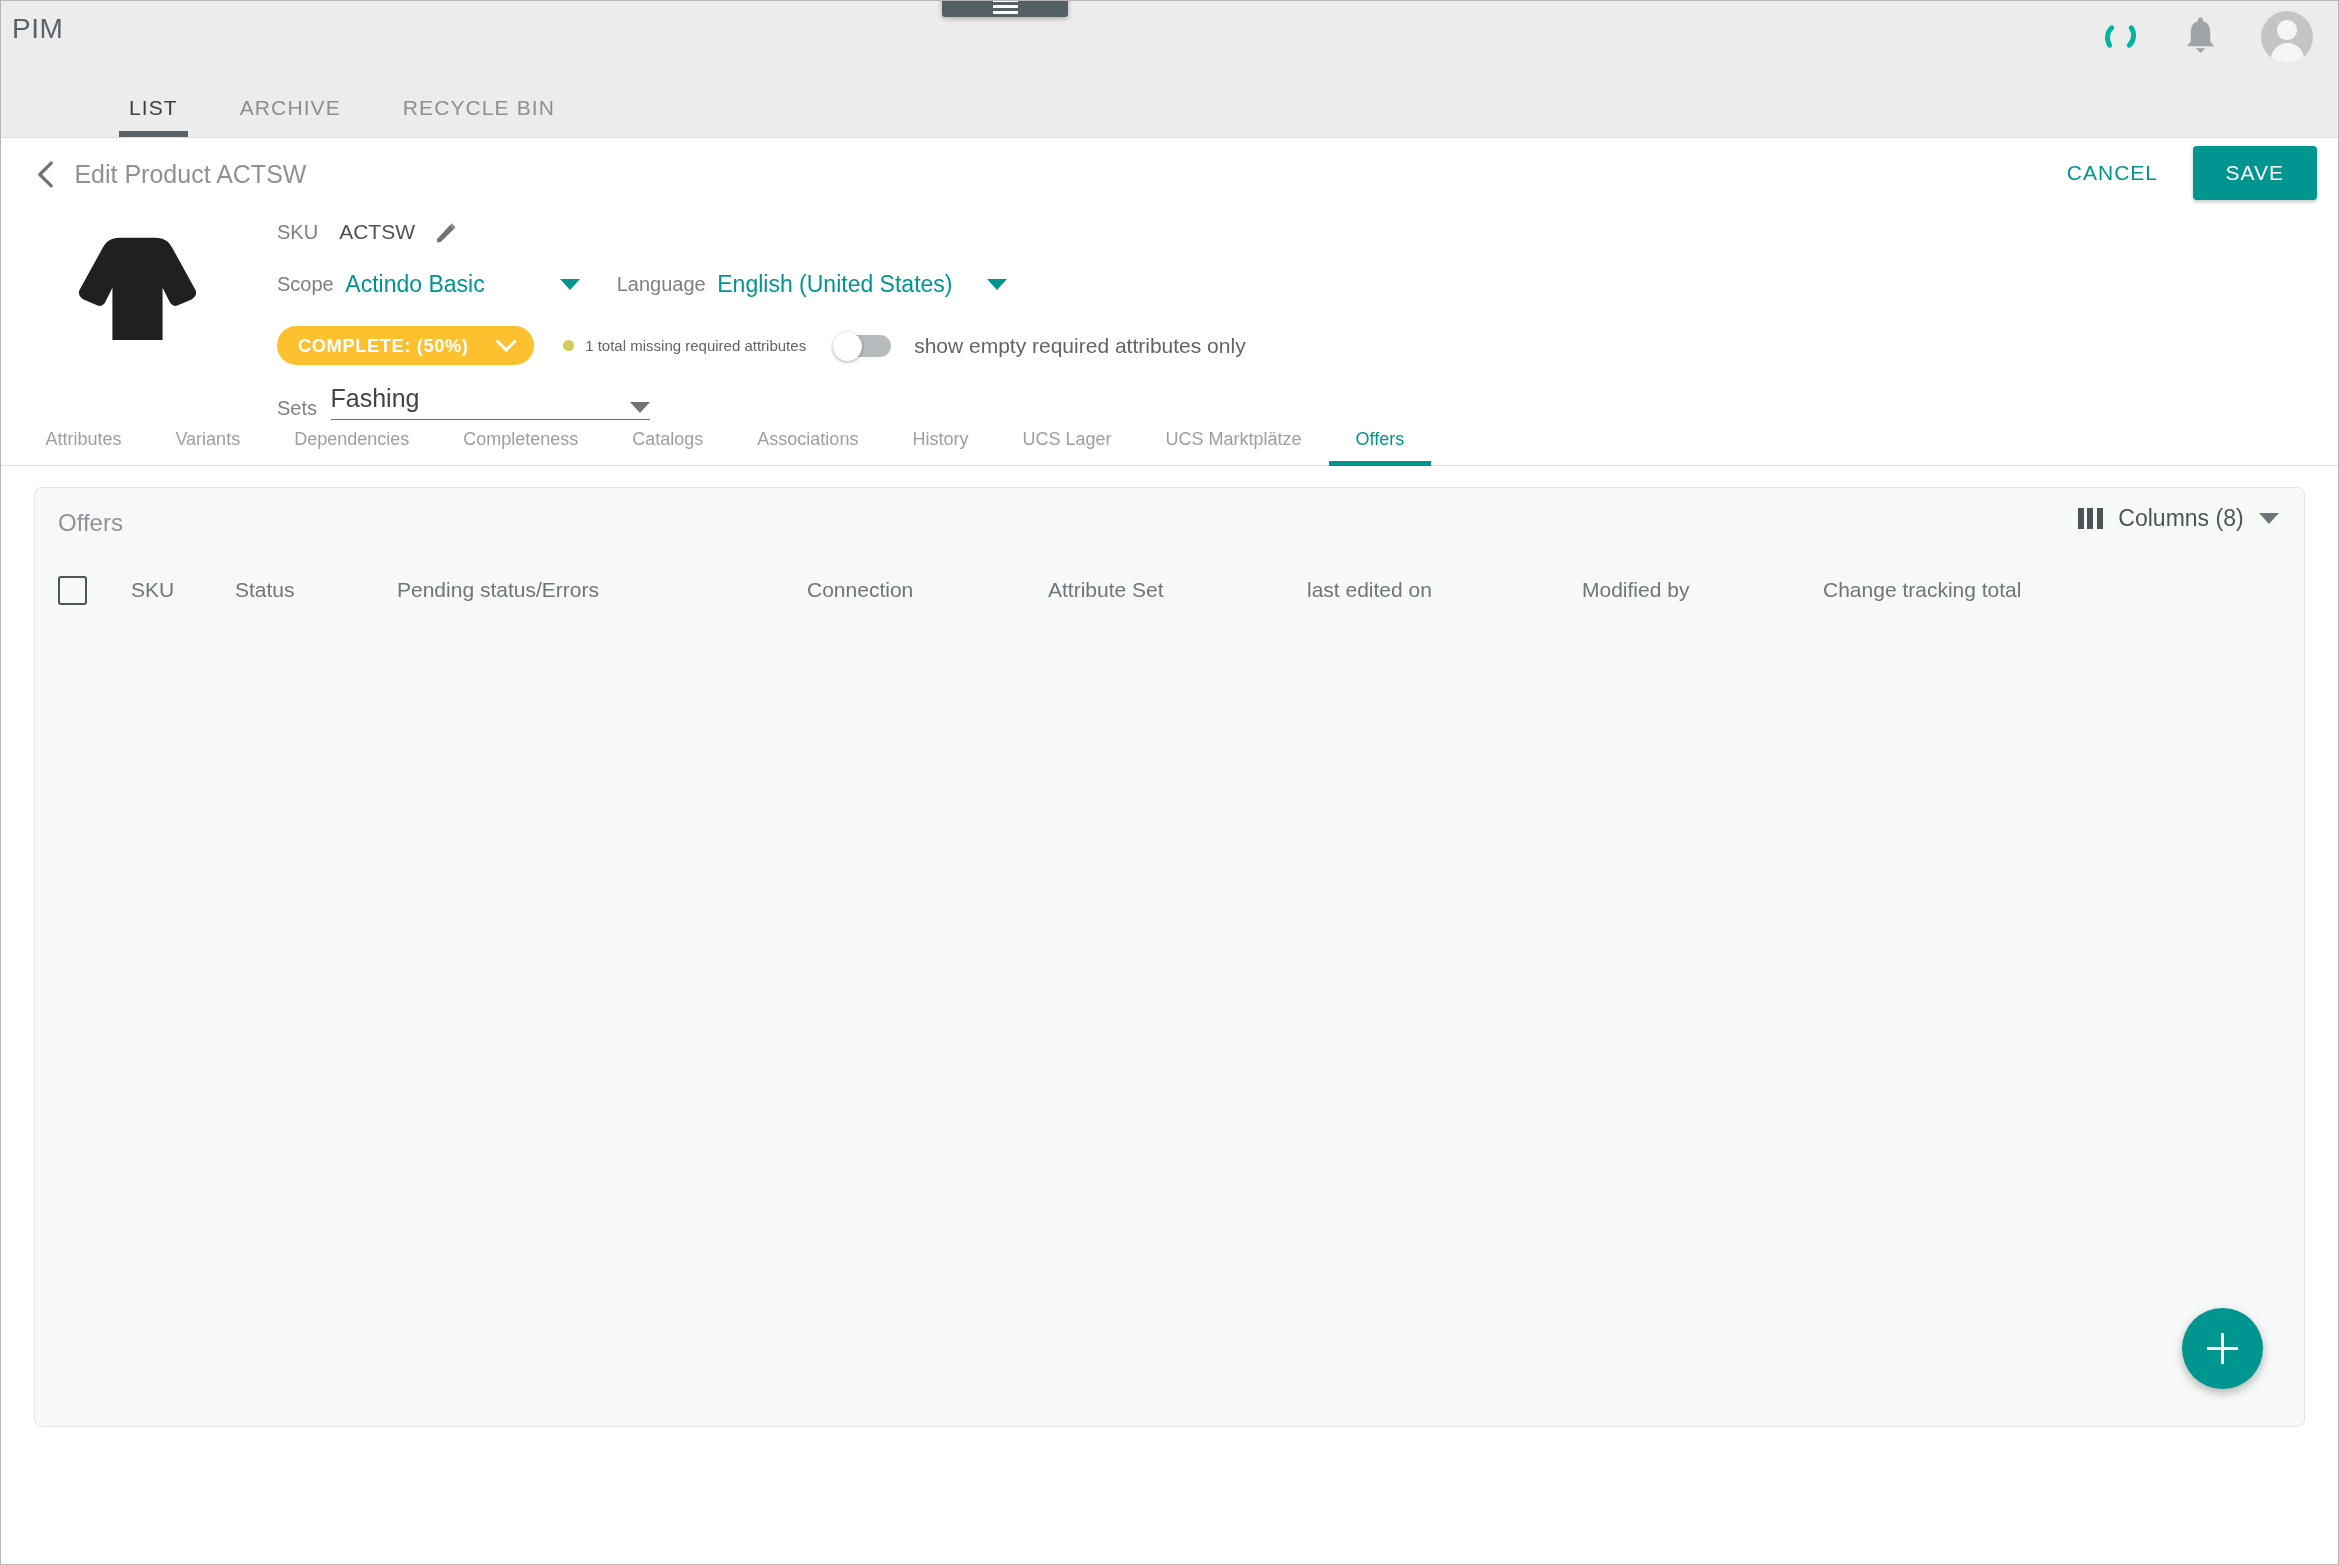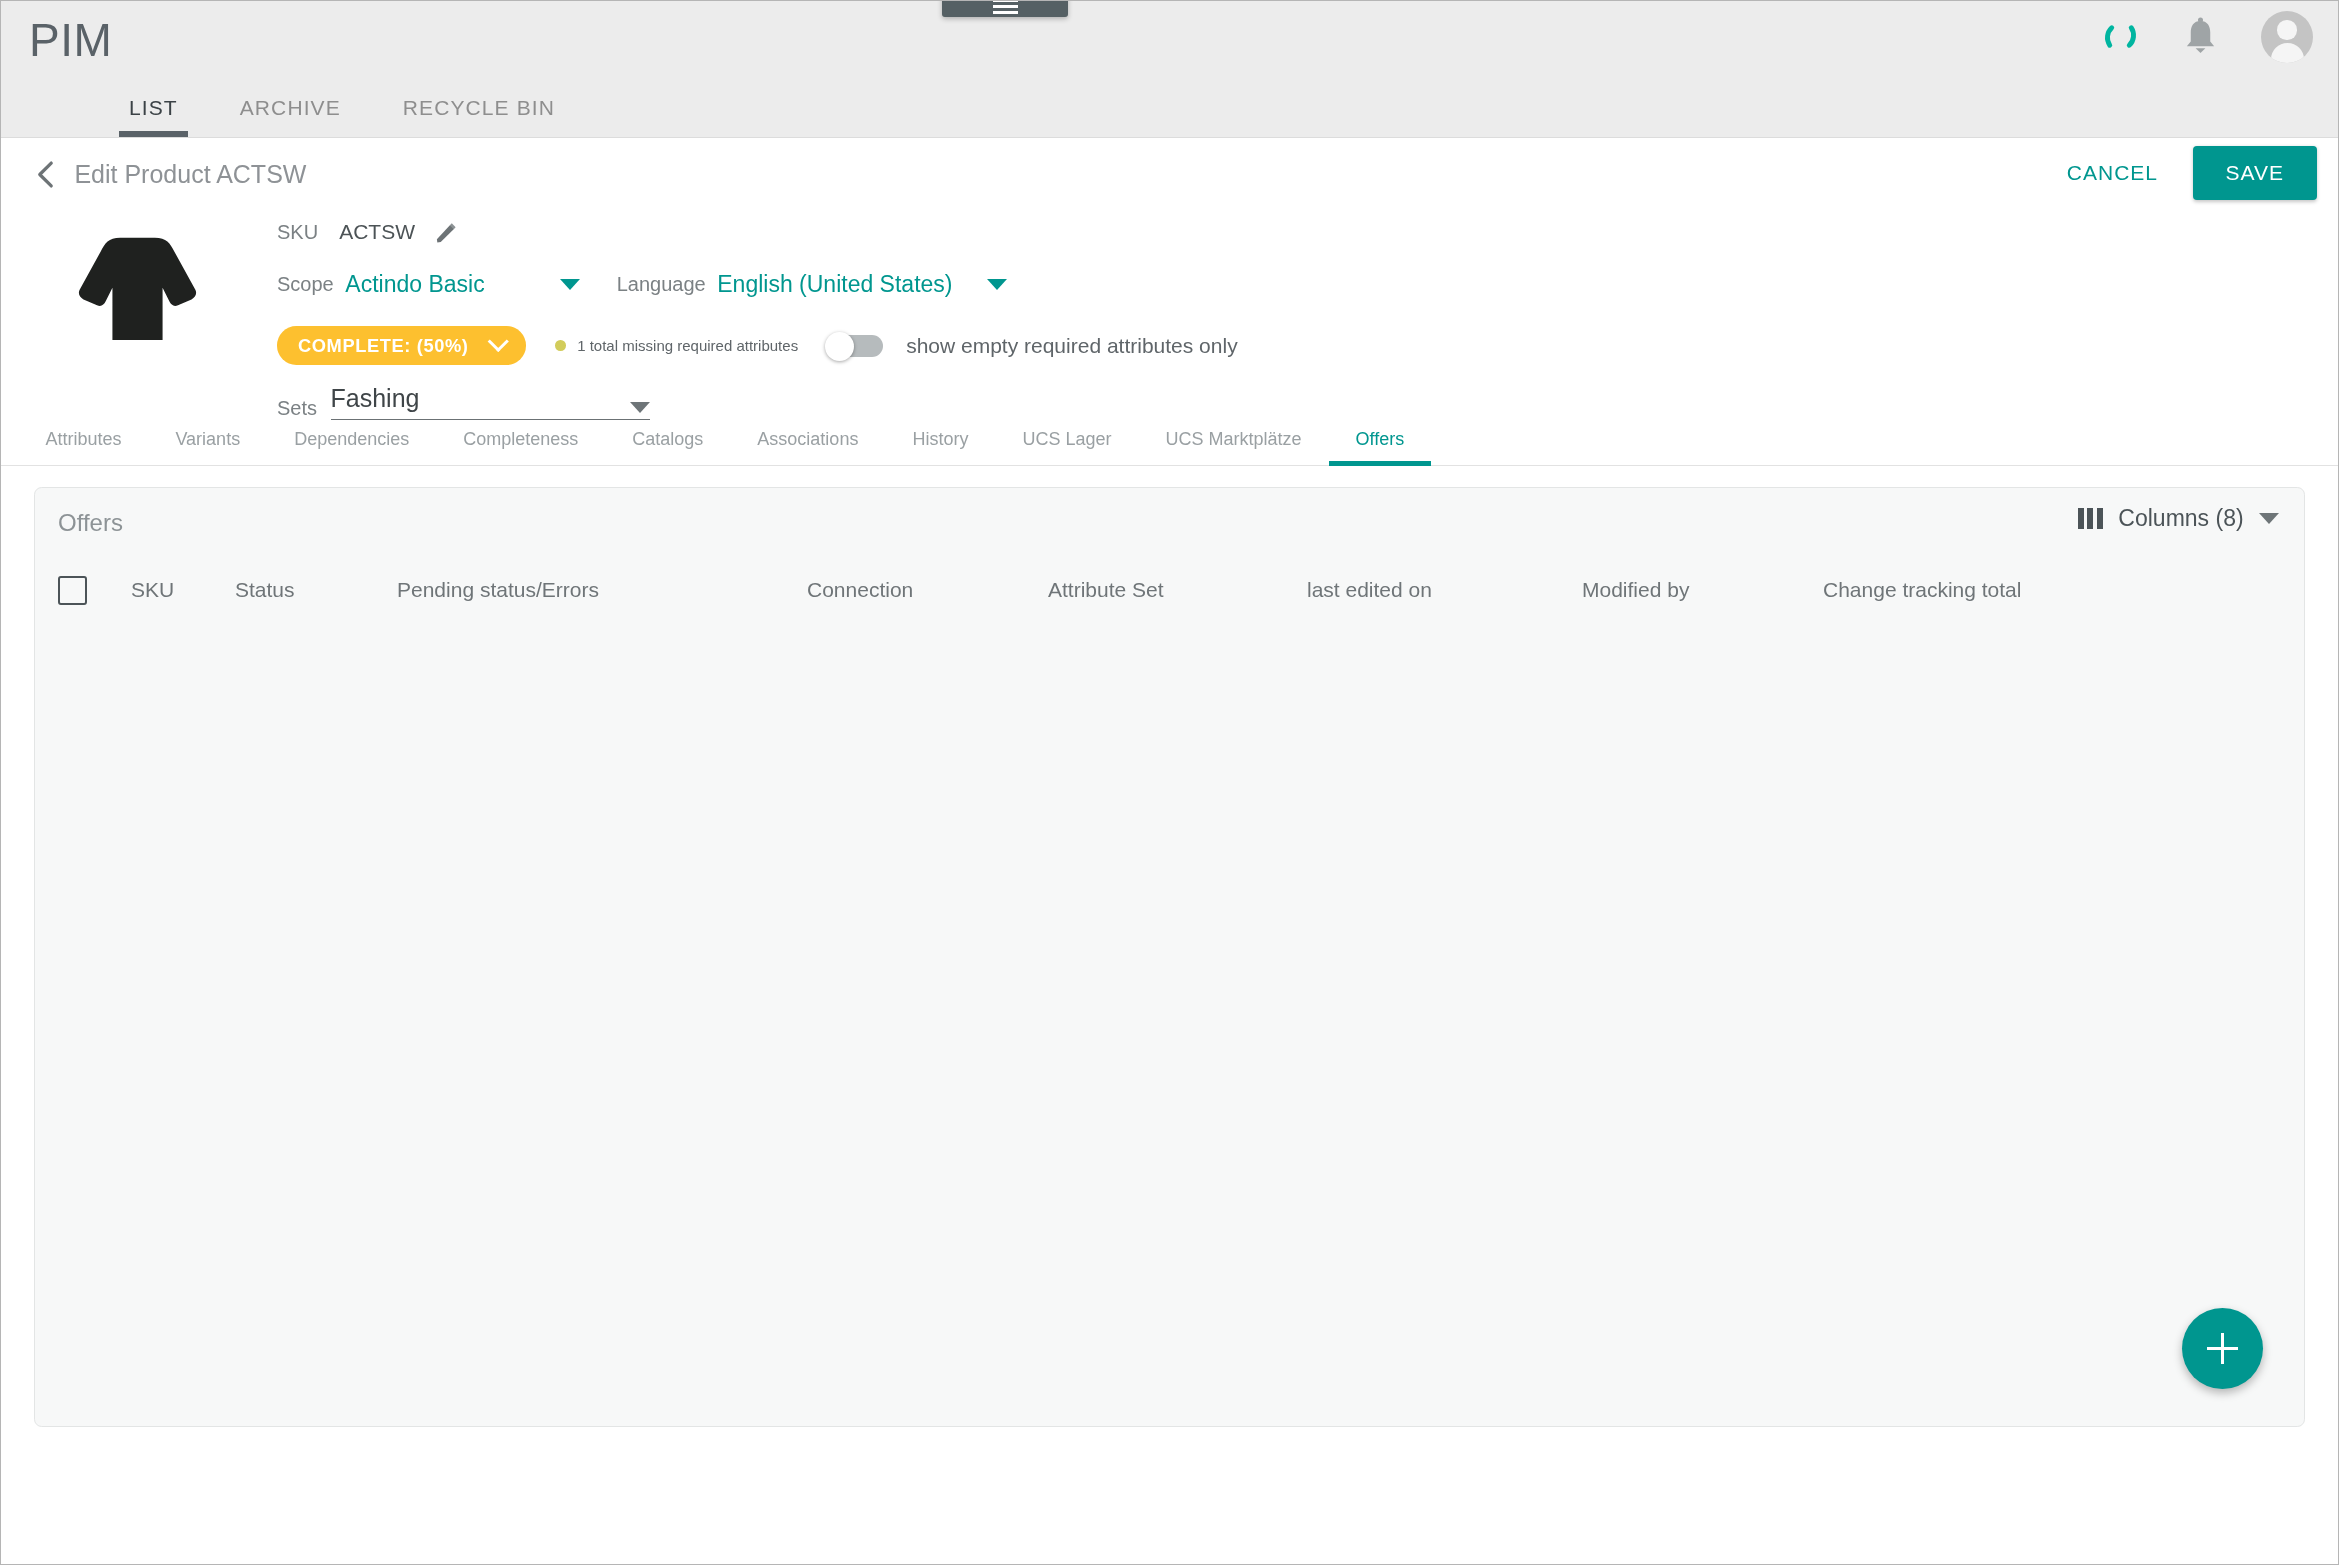--- a/index.html
+++ b/index.html
@@ -21,22 +21,22 @@
 
   
   .appbar {
     position: relative;
     height: 137px;
     background: #ececec;
     border-bottom: 1px solid #dcdcdc;
   }
   .app-title {
     position: absolute;
-    left: 28px; top: 11.6px;
-    font-size: 46px;
+    left: 11px; top: 11.6px;
+    font-size: 28px;
     color: #5a6268;
     letter-spacing: 0.5px;
   }
   .drag-tab {
     position: absolute;
     left: 941px; top: -13.5px;
     width: 126px; height: 29px;
     background: #556064;
     border-radius: 2.9px;
     box-shadow: 0 1.9px 4.8px rgba(0,0,0,0.25);
@@ -164,21 +164,21 @@
   .caret-grey {
     width: 0; height: 0;
     border-left: 10.6px solid transparent;
     border-right: 10.6px solid transparent;
     border-top: 11.6px solid #6e7578;
     cursor: pointer;
   }
 
   .row-status { height: 54px; margin-top: 5.8px; display: flex; align-items: center; }
   .pill {
-    display: inline-flex; align-items: center; gap: 22px;
+    display: inline-flex; align-items: center; gap: 30px;
     background: #fdc02f;
     color: #ffffff;
     font-size: 18.3px; font-weight: bold;
     letter-spacing: 0.6px;
     border-radius: 19.3px;
     padding: 8.7px 21px;
     cursor: pointer;
   }
   .pill .chev { width: 14.5px; height: 14.5px; border-right: 3.4px solid #fff; border-bottom: 3.4px solid #fff; transform: rotate(45deg) translate(-2.9px,-2.9px); }
   .missing {

